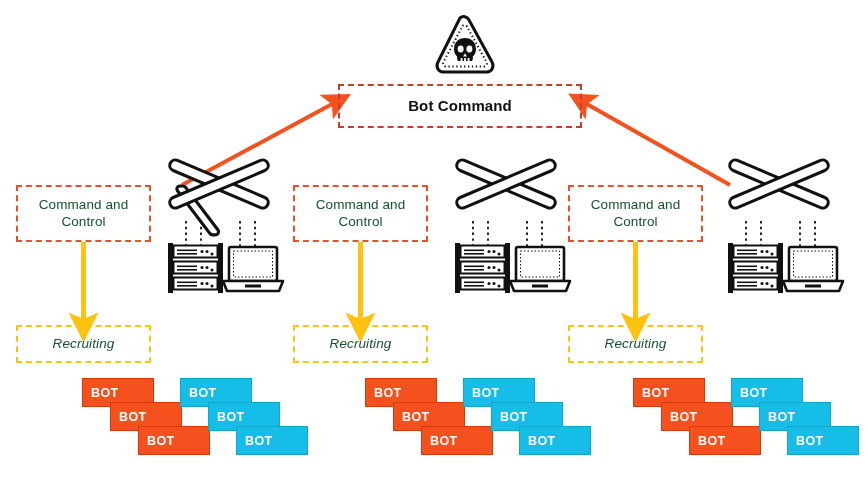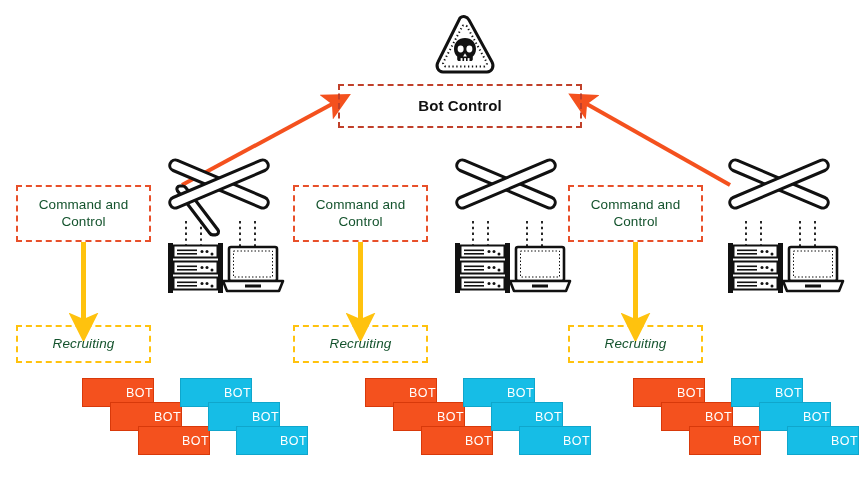--- a/index.html
+++ b/index.html
@@ -50,24 +50,24 @@
   }
 
   
   .botcard{
     position:absolute;
     width:72px;
     height:29px;
     box-sizing:border-box;
     display:flex;
     align-items:center;
-    justify-content:flex-end;
+    justify-content:flex-start;
     color:#ffffff;
     font-size:12.5px;
-    font-weight:normal;
+    font-weight:bold;
     letter-spacing:.4px;
     padding-left:8px;
   }
   .botcard.orange{background:#F4511E;border:1px solid #D8390A;}
   .botcard.cyan{background:#16BDE6;border:1px solid #0FA6CC;}
 
   svg{display:block;overflow:visible;}
   .svg-layer{position:absolute;left:0;top:0;width:868px;height:488px;pointer-events:none;}
 </style>
 </head>
@@ -255,21 +255,21 @@
       <g transform="translate(55,64)">
         <rect x="6" y="0" width="48" height="34" rx="2" fill="#ffffff" stroke="#111111" stroke-width="2.6"></rect>
         <rect x="10.5" y="4" width="39" height="26" fill="none" stroke="#111111" stroke-width="1" stroke-dasharray="1.5 2"></rect>
         <path d="M0,34 L60,34 L56,44 L4,44 Z" fill="#ffffff" stroke="#111111" stroke-width="2.6" stroke-linejoin="round"></path>
         <rect x="22" y="37.5" width="16" height="3" fill="#111111"></rect>
       </g>
     </g>
   </svg>
 
   <div class="dbox botmaster" style="left:338px;top:84px;width:244px;height:44px;">
-    <span class="txt">Bot Control</span>
+    <span class="txt">Bot Command</span>
   </div>
 
   <div class="dbox dbox-red" style="left:16px;top:185px;width:135px;height:57px;">
     <span class="txt">Command and Control</span>
   </div>
   <div class="dbox dbox-red" style="left:293px;top:185px;width:135px;height:57px;">
     <span class="txt">Command and Control</span>
   </div>
   <div class="dbox dbox-red" style="left:568px;top:185px;width:135px;height:57px;">
     <span class="txt">Command and Control</span>

